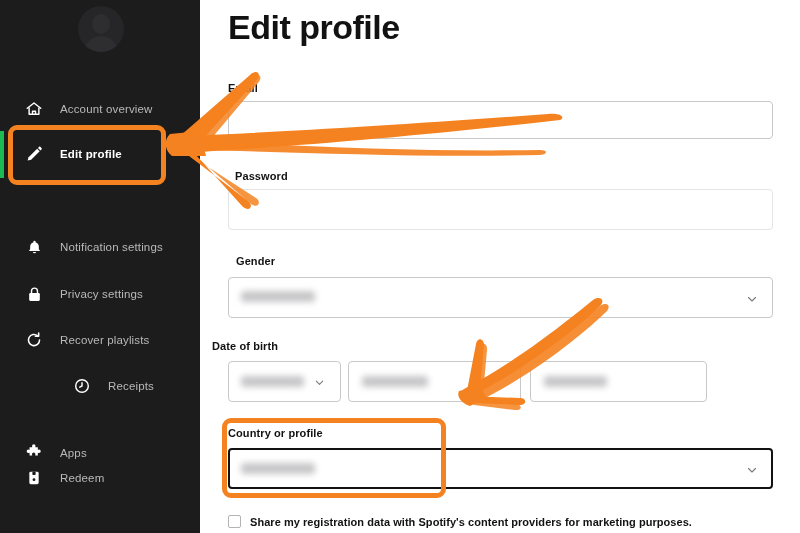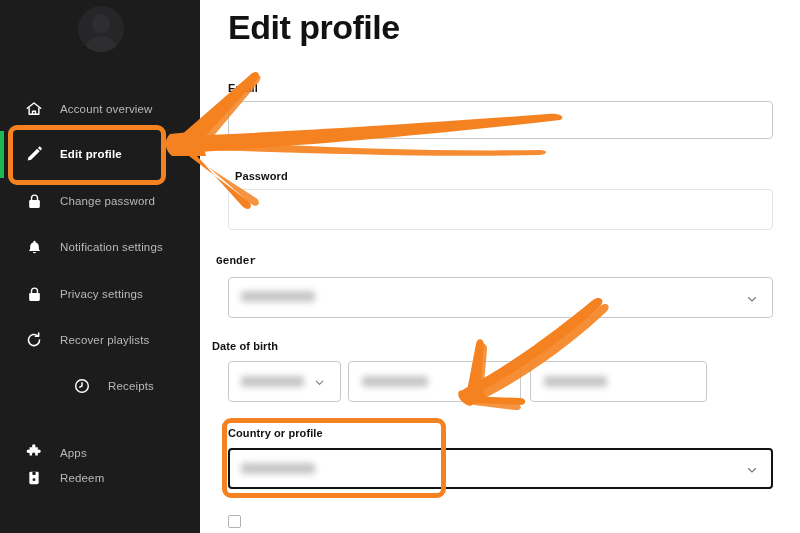--- a/index.html
+++ b/index.html
@@ -227,29 +227,20 @@
     <div class="nav-item active" style="top:135px;">
       <span class="nav-icon">
         <svg width="18" height="18" viewBox="0 0 24 24" fill="#ffffff">
           <path d="M3.5 20.5 L4.8 16.4 L16.2 5 L19.6 8.4 L8.2 19.8 Z"></path>
           <path d="M17.3 3.9 L20.7 7.3 L22 6 C22.6 5.4 22.6 4.6 22 4 L20.6 2.6 C20 2 19.2 2 18.6 2.6 Z"></path>
         </svg>
       </span>
       <span class="nav-label">Edit profile</span>
     </div>
 
-    <div class="nav-item" style="top:182px;">
-      <span class="nav-icon">
-        <svg width="17" height="17" viewBox="0 0 24 24" fill="none" stroke="#ffffff" stroke-width="2">
-          <rect x="4.5" y="10" width="15" height="11" rx="1.6" fill="#ffffff" stroke="none"></rect>
-          <path d="M7.8 10 V7.2 a4.2 4.2 0 0 1 8.4 0 V10" stroke-linecap="round"></path>
-        </svg>
-      </span>
-      <span class="nav-label">Change password</span>
-    </div>
 
     <div class="nav-item" style="top:228px;">
       <span class="nav-icon">
         <svg width="17" height="17" viewBox="0 0 24 24" fill="#ffffff">
           <path d="M12 2.6 a1.7 1.7 0 0 1 1.7 1.7 v0.6 a6 6 0 0 1 4.4 5.8 v3.4 l1.7 2.8 H4.2 l1.7-2.8 v-3.4 a6 6 0 0 1 4.4-5.8 v-0.6 A1.7 1.7 0 0 1 12 2.6 Z"></path>
           <path d="M9.6 18.4 a2.5 2.5 0 0 0 4.8 0 Z"></path>
         </svg>
       </span>
       <span class="nav-label">Notification settings</span>
     </div>
@@ -308,21 +299,21 @@
   <div class="main">
 
     <div class="page-title">Edit profile</div>
 
     <div class="field-label" style="left:28px; top:82px;">Email</div>
     <div class="input-box" style="left:28px; top:101px; width:545px; height:38px;"></div>
 
     <div class="field-label" style="left:28px; top:170px;margin-left:7px;">Password</div>
     <div class="input-box light" style="left:28px; top:189px; width:545px; height:41px;"></div>
 
-    <div class="field-label" style="left:16px; top:255px;font-family:Liberation Mono, monospace;">Gender</div>
+    <div class="field-label" style="left:36px; top:255px;">Gender</div>
     <div class="input-box" style="left:28px; top:277px; width:545px; height:41px;">
       <div class="blur-val" style="left:12px; top:13px; width:74px; height:11px;"></div>
       <span class="chevron" style="right:14px; top:15px;">
         <svg width="12" height="12" viewBox="0 0 24 24" fill="none" stroke="#7a7a7a" stroke-width="2.2" stroke-linecap="round" stroke-linejoin="round">
           <path d="M5 9 L12 16 L19 9"></path>
         </svg>
       </span>
     </div>
 
     <div class="field-label" style="left:12px; top:340px;">Date of birth</div>
@@ -349,20 +340,21 @@
       <div class="blur-val" style="left:11px; top:13px; width:74px; height:11px;"></div>
       <span class="chevron" style="right:13px; top:14px;">
         <svg width="12" height="12" viewBox="0 0 24 24" fill="none" stroke="#7a7a7a" stroke-width="2.2" stroke-linecap="round" stroke-linejoin="round">
           <path d="M5 9 L12 16 L19 9"></path>
         </svg>
       </span>
     </div>
 
     <div class="checkbox-row">
       <span class="checkbox"></span>
+      <span class="checkbox-label">Share my registration data with Spotify's content providers for marketing purposes.</span>
     </div>
   </div>
 
   <div class="annot">
 
     
     <div class="hl-box" style="left:8px; top:125px; width:158px; height:60px;"></div>
 
     
     <div class="hl-box" style="left:222px; top:418px; width:224px; height:80px;"></div>

